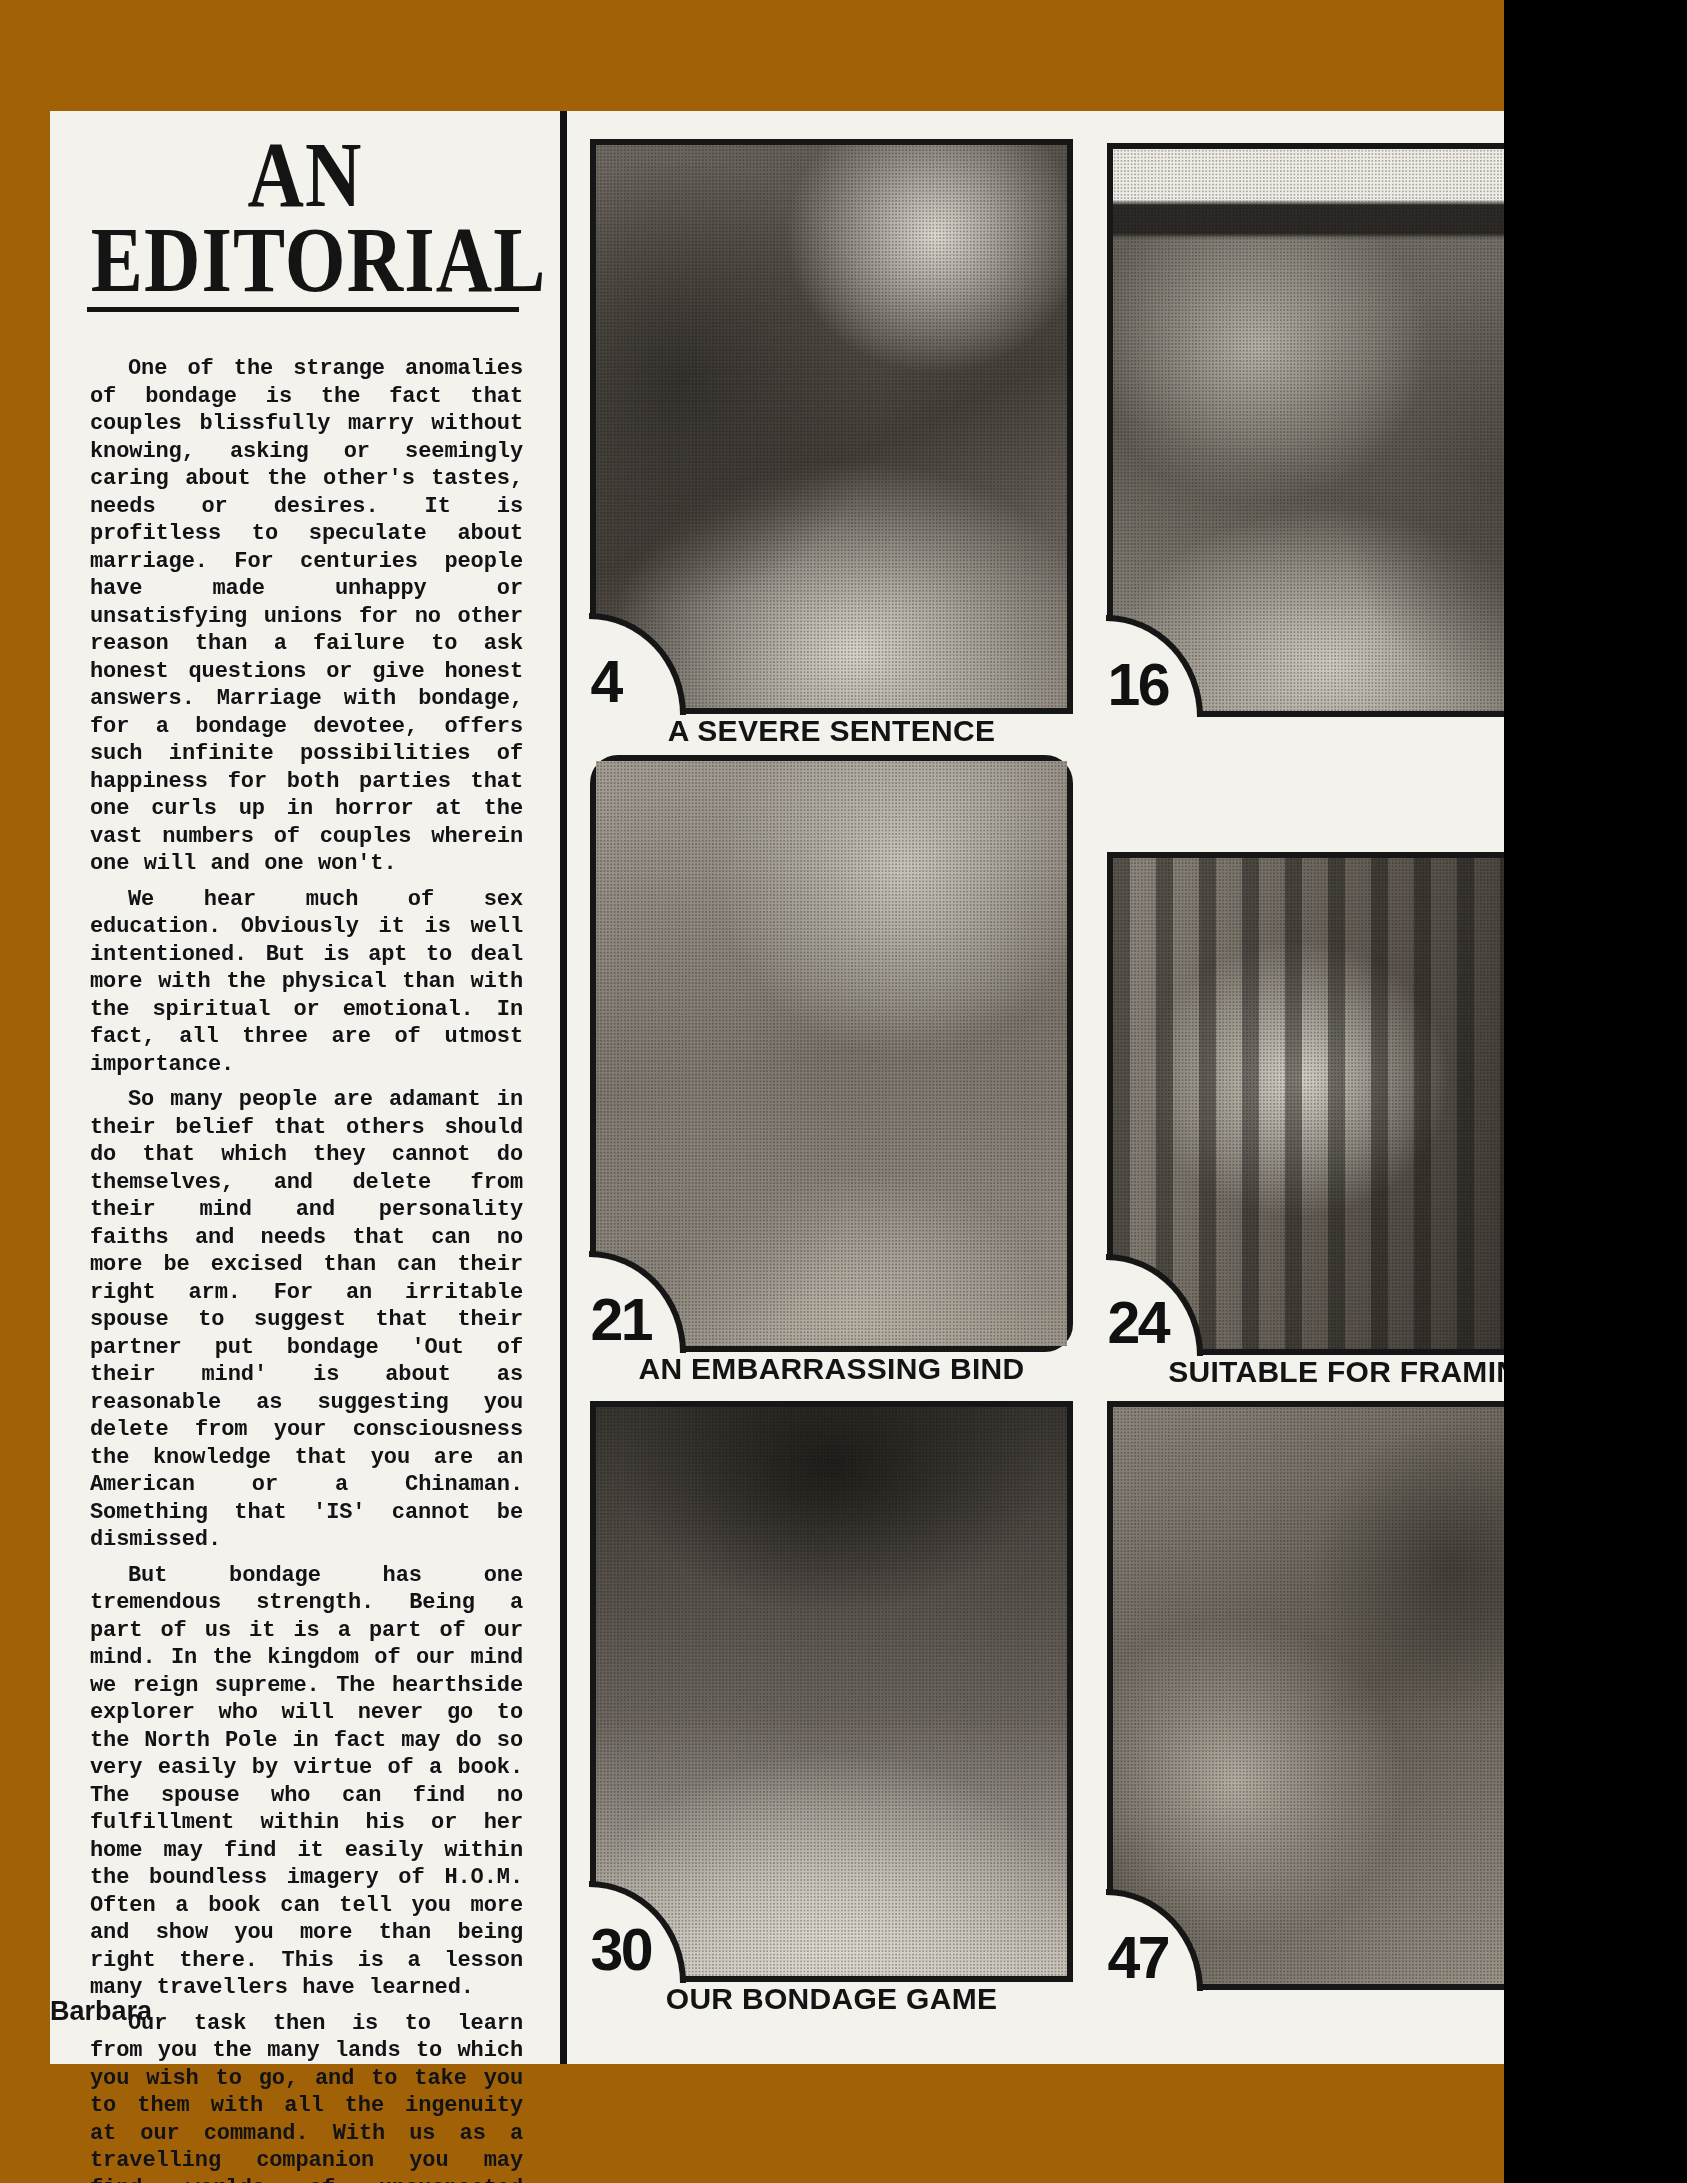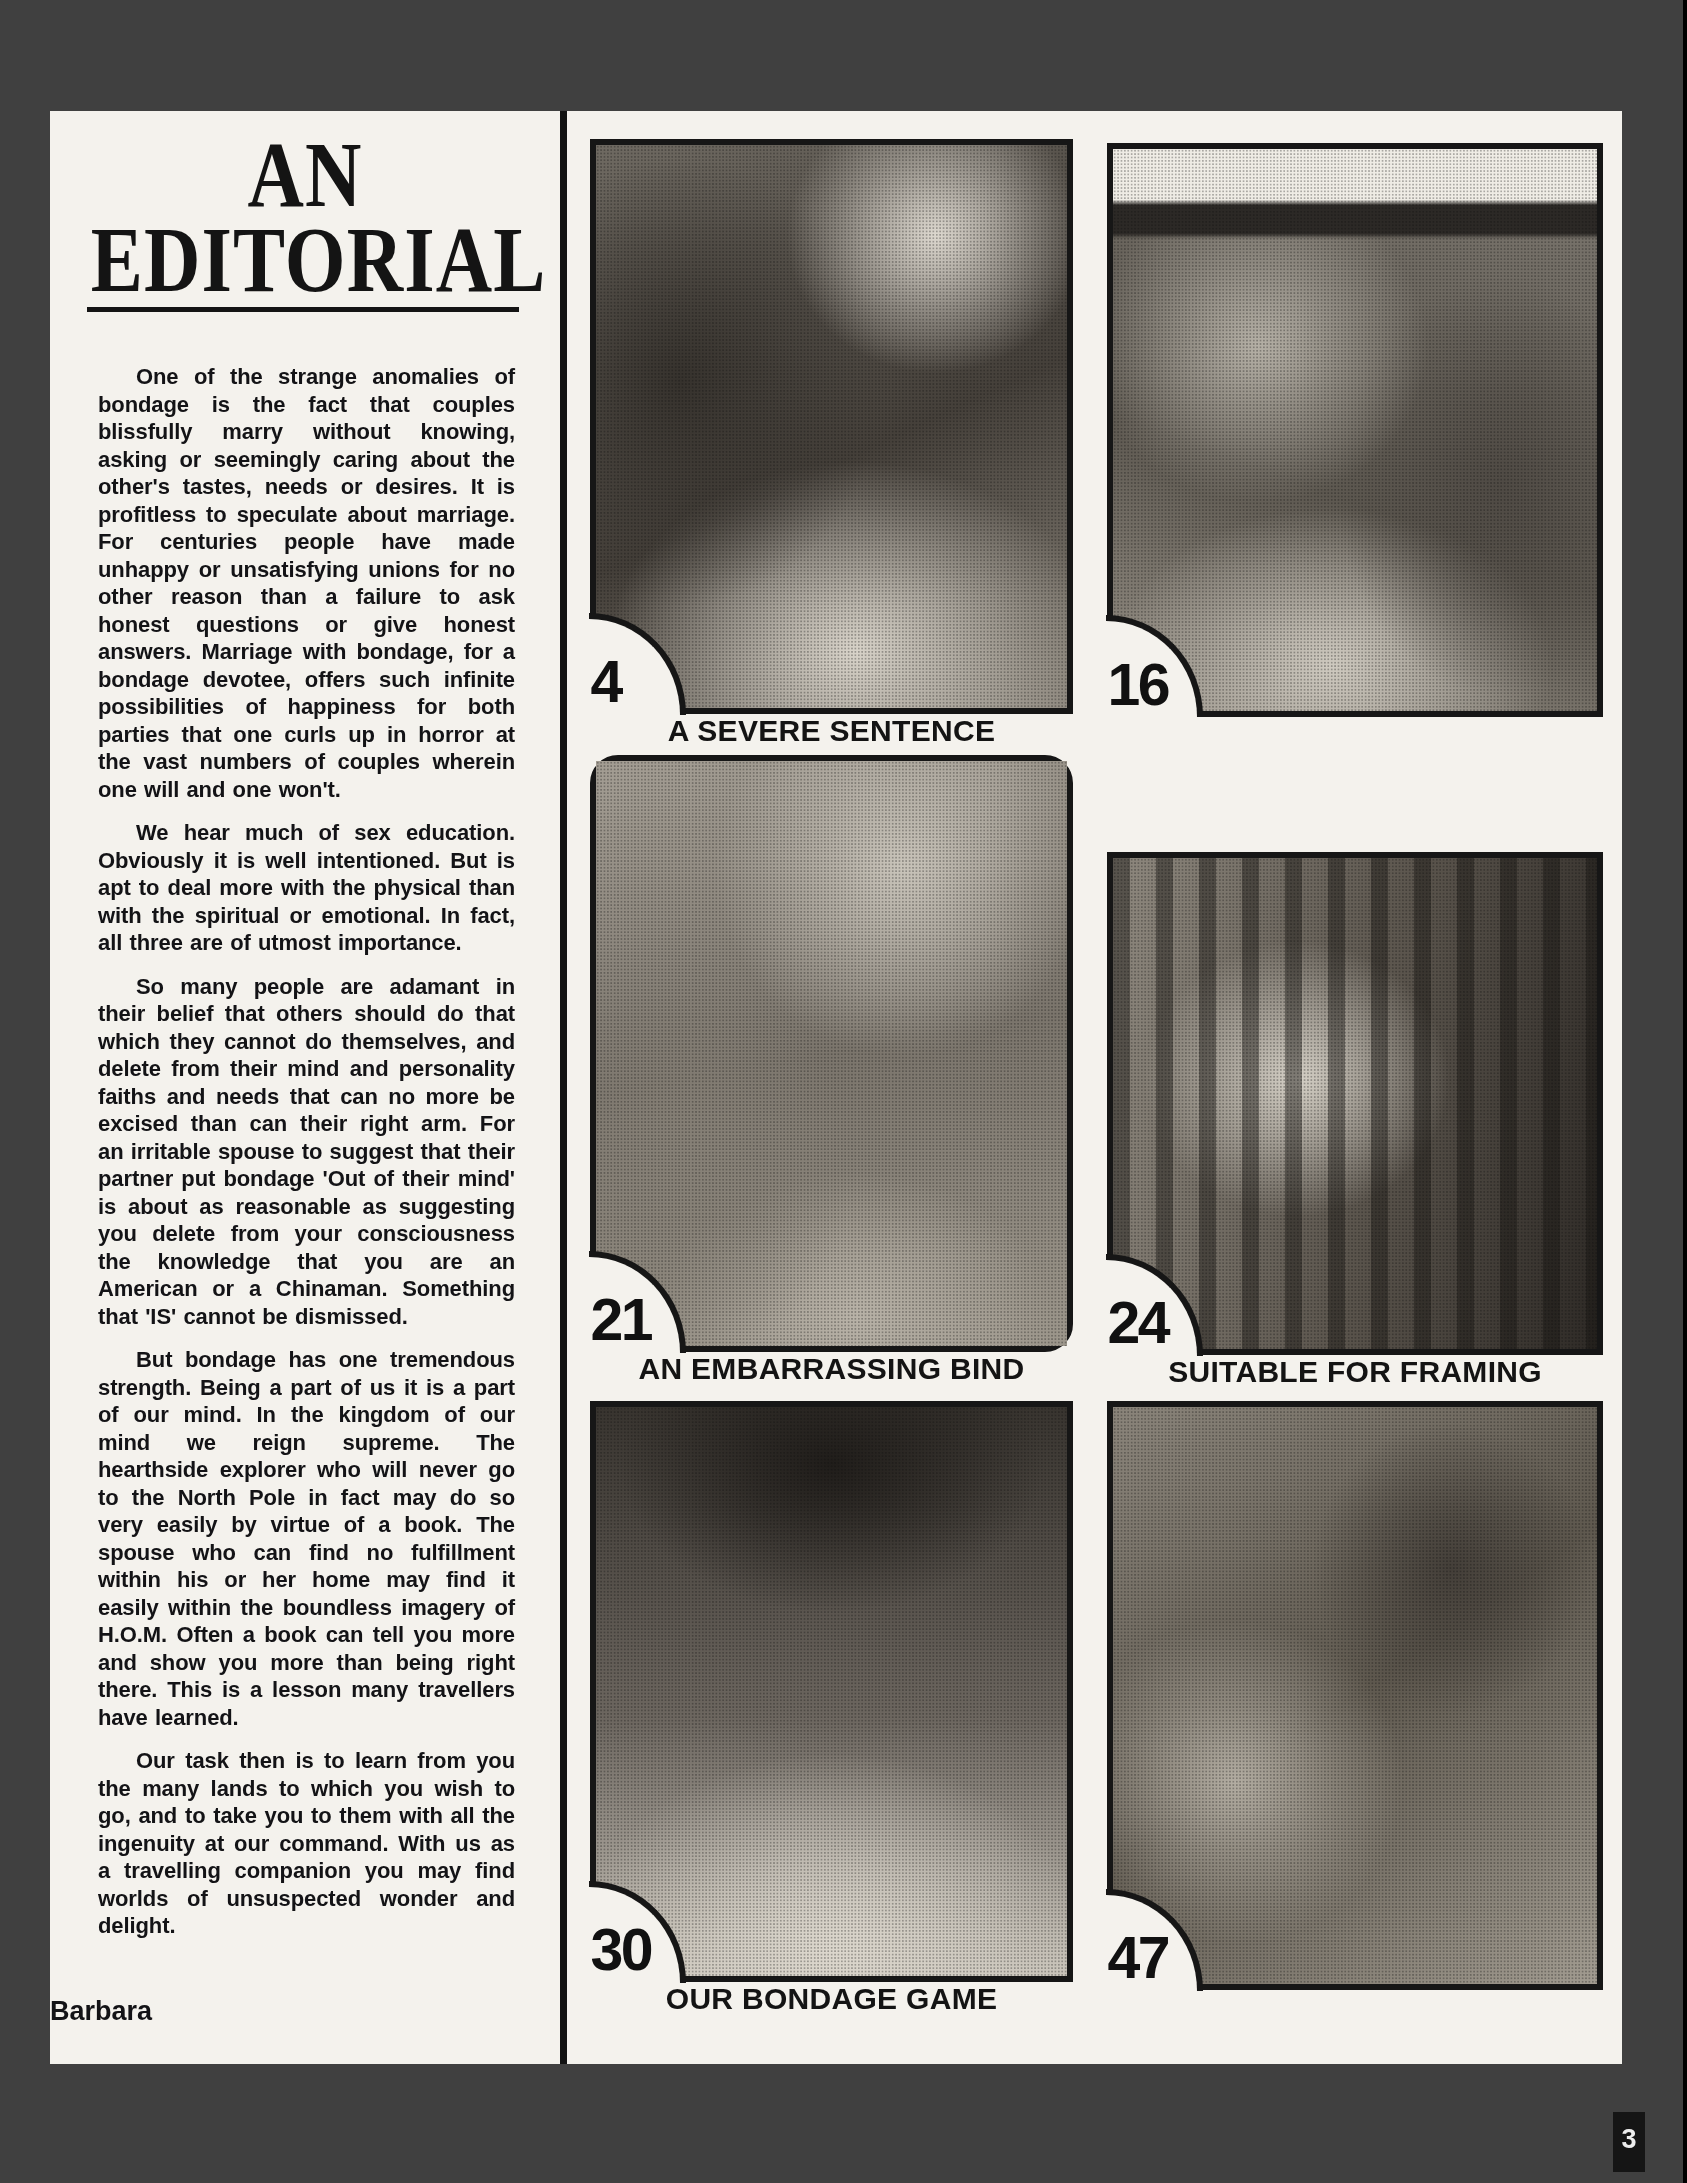--- a/index.html
+++ b/index.html
@@ -1,20 +1,20 @@
 <!DOCTYPE html>
 <html style="font-size:10.7px"><head>
 <meta charset="utf-8">
 <style>
   * { box-sizing: border-box; }
   html,body { margin:0; padding:0; background:#000; }
   .canvas {
     position: relative;
-    width: 1683px; height: 2183px;
-    background: #404040;
+    width: 1504px; height: 2183px;
+    background: #a16207;
     overflow: hidden;
     font-family: "Liberation Sans", sans-serif;
     color: #131316;
   }
   .paper {
     position: absolute;
     left: 50px; top: 111px;
     width: 1572px; height: 1953px;
     background: #f4f2ed;
   }
@@ -44,21 +44,21 @@
   }
   .bodytext {
     position:absolute; left:32px; top:236px;
     width:449px;
     font-size:22px; line-height:27.5px;
     font-weight:bold;
     letter-spacing:-0.1px;
     word-spacing:1.3px;
     text-align:justify;
   }
-  .bodytext p { margin:16px; text-indent:38px; }
+  .bodytext p { margin:8px; text-indent:38px;font-family:Liberation Mono, monospace; }
   .signature {
     position:absolute; top:1885px; left:0;
     width:481px; padding-right:17.4px;
     font-size:27px; font-weight:bold;
   }
   
   figure { margin:0; }
   .tile {
     position:absolute;
     border:6.7px solid #161616;

